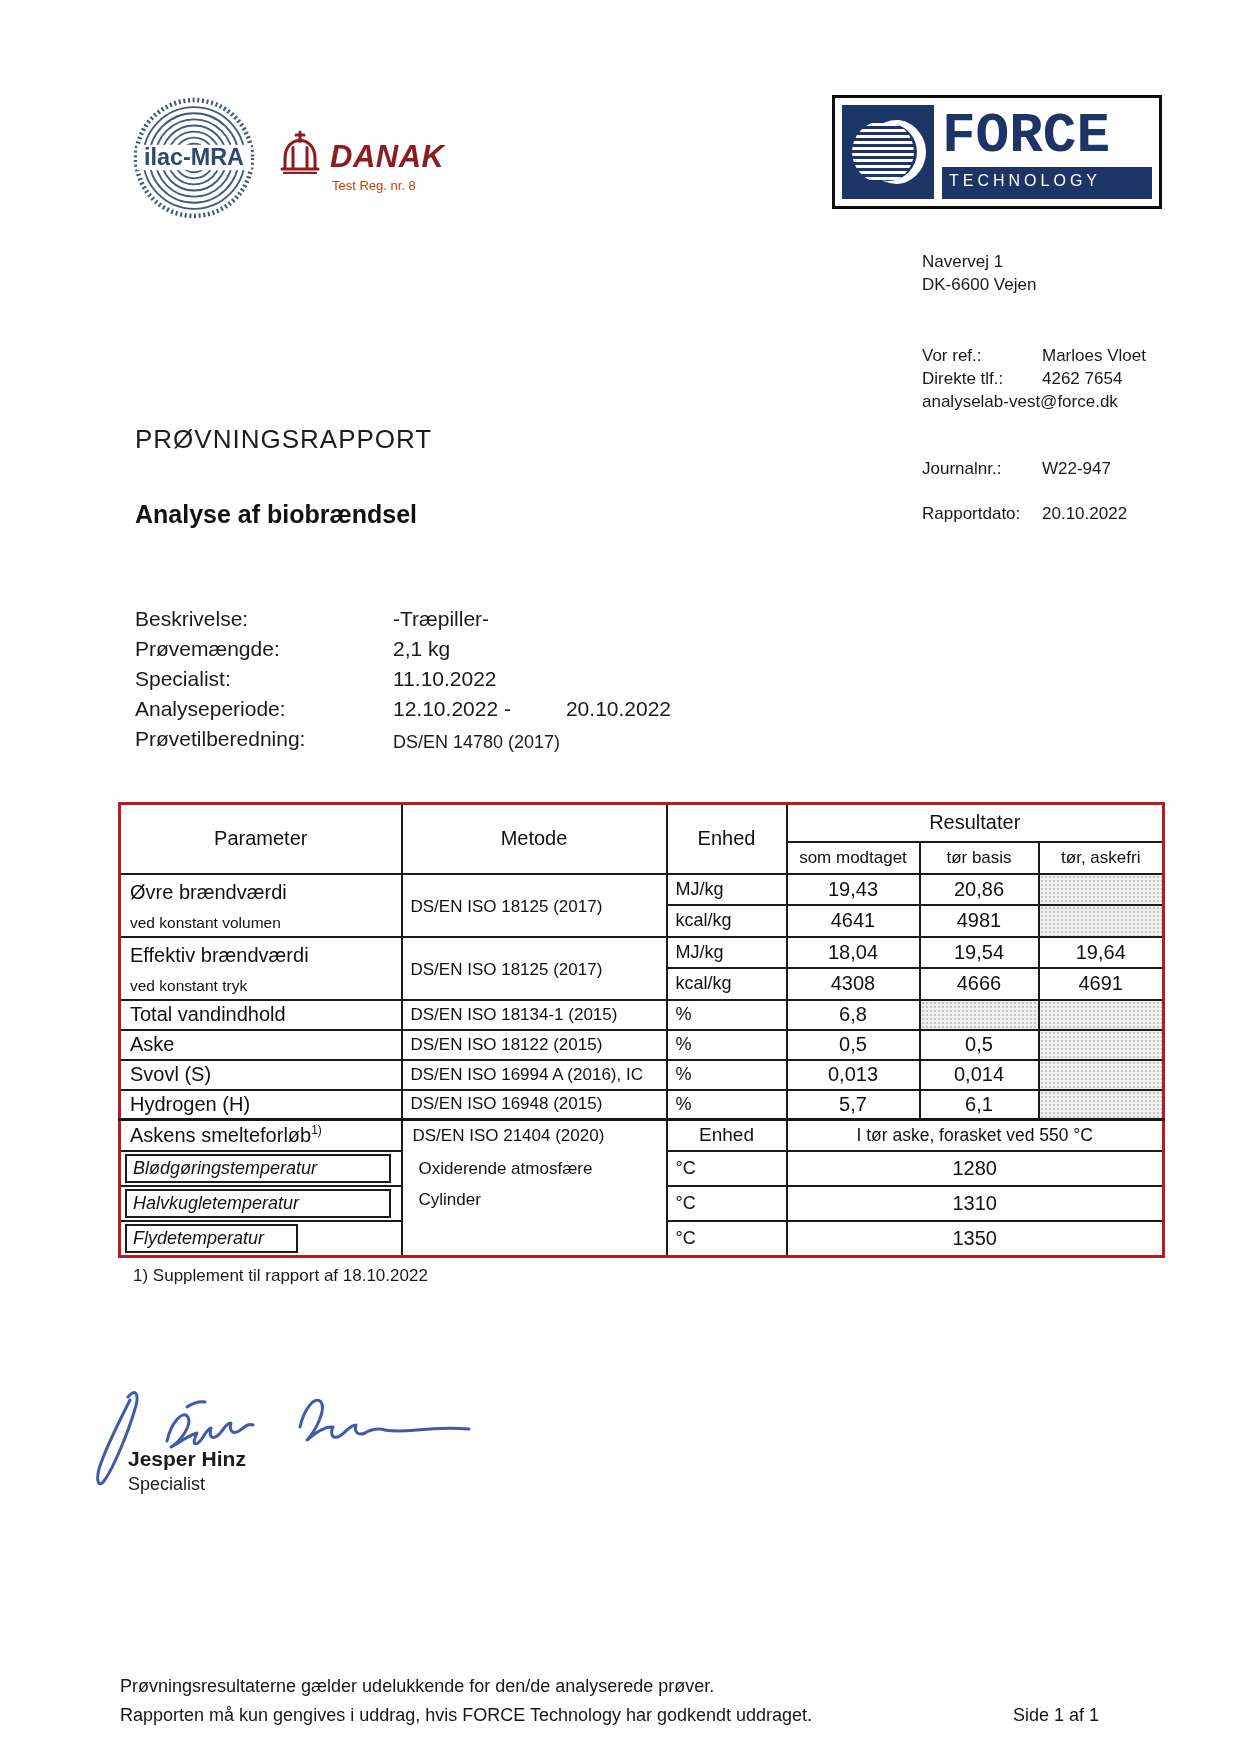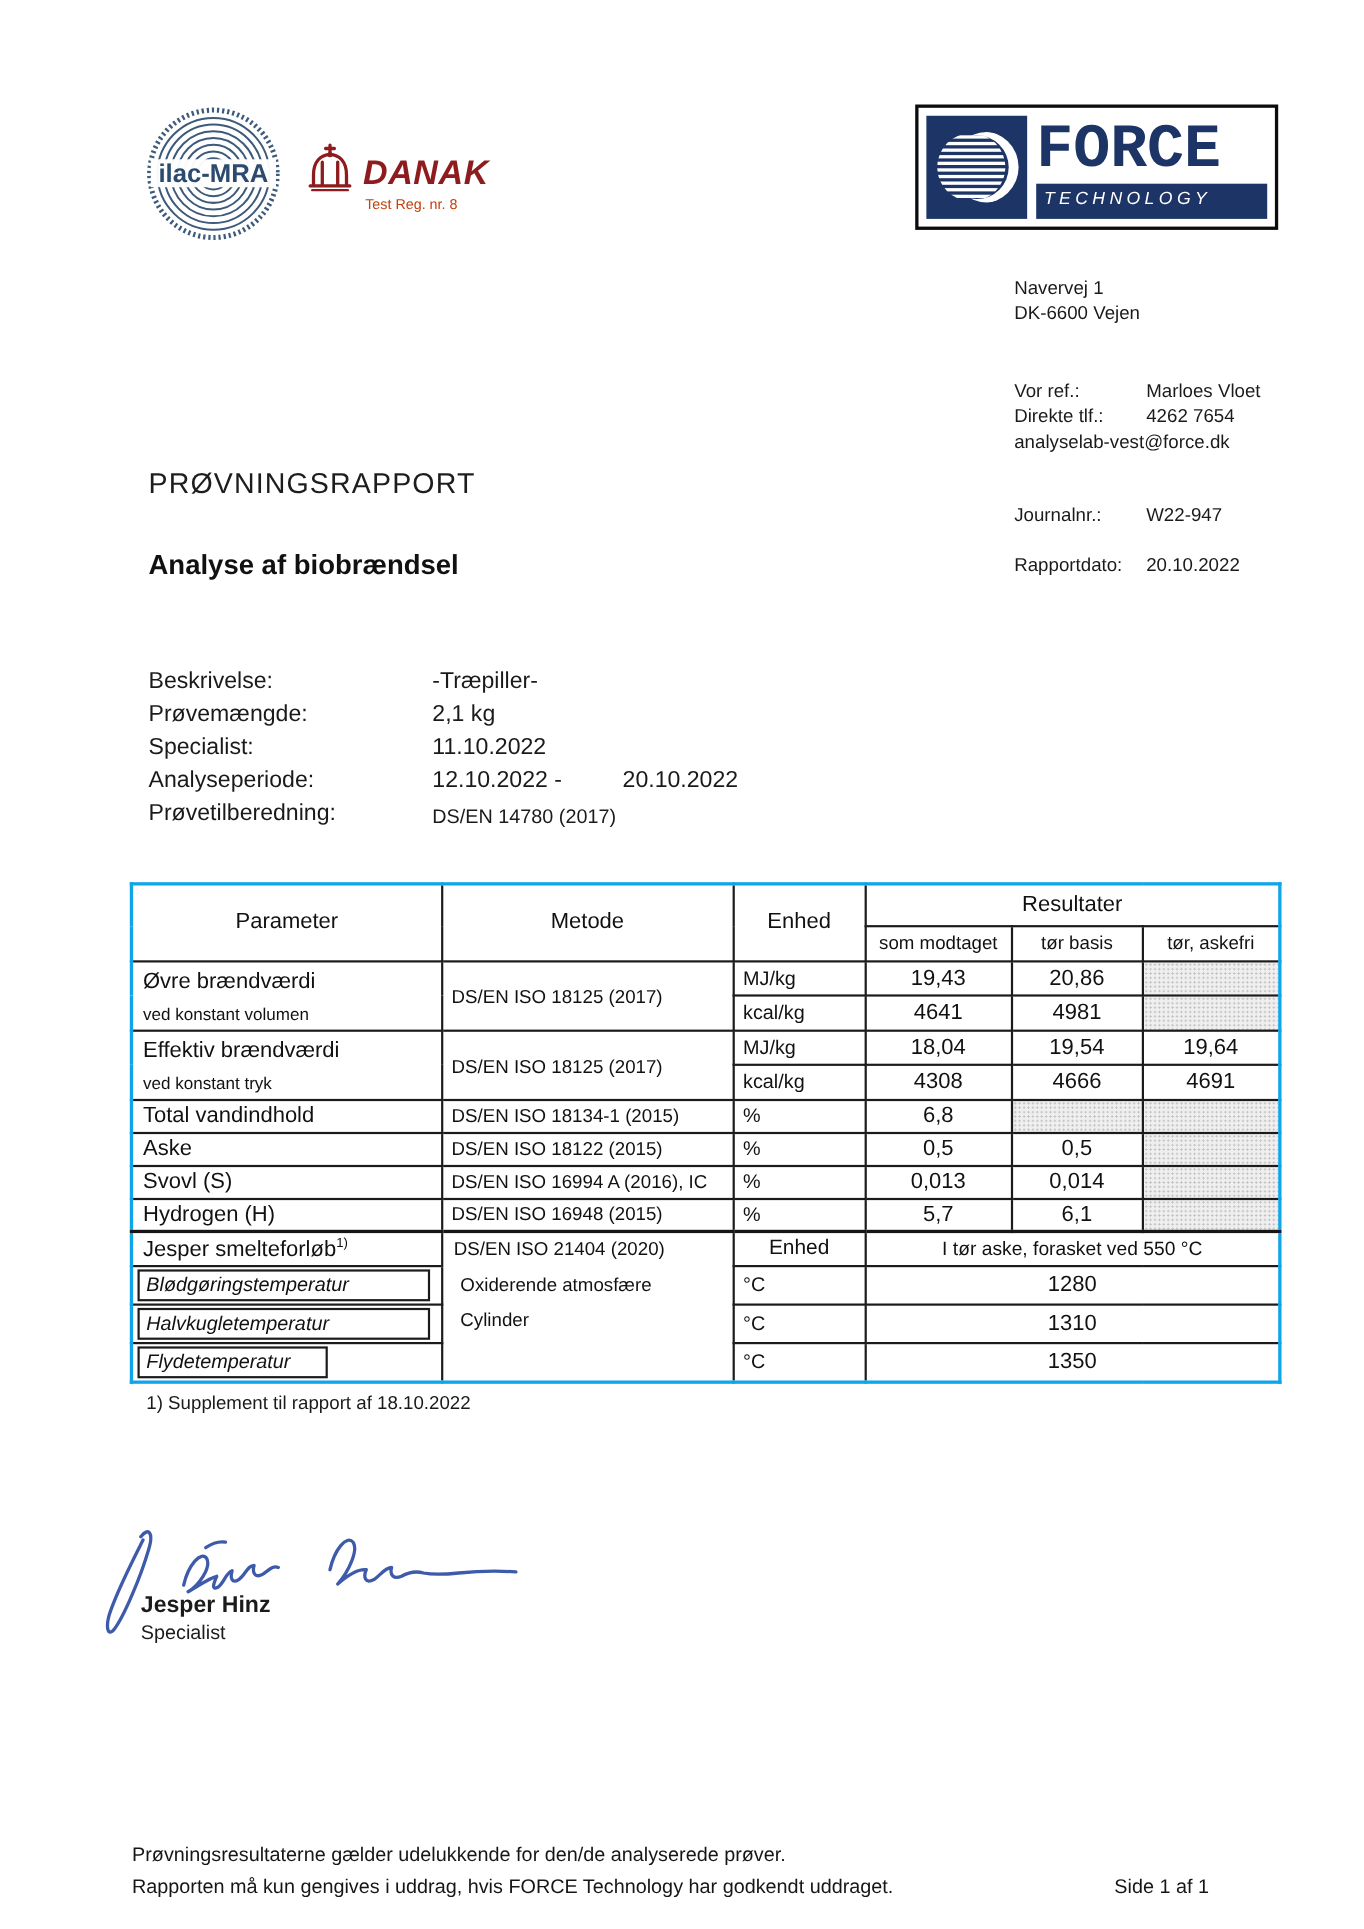--- a/index.html
+++ b/index.html
@@ -14,41 +14,41 @@
   .danak-name { font-size:31px; font-weight:700; color:#8e1b1e; letter-spacing:0.5px; line-height:34px;font-style:italic; }
   .danak-sub { font-size:13px; color:#c2410c; margin:4px 0 0 56px; }
 
   .force-box { position:absolute; left:832px; top:95px; width:330px; height:114px;
     border:3px solid #0c0c0c; background:#fff; padding:7px; display:flex; gap:8px; }
   .force-globe { flex:0 0 92px; height:94px; }
   .force-right { display:flex; flex-direction:column; flex:1; }
   .force-name { font-size:56px; font-weight:700; color:#1c3566; line-height:62px; letter-spacing:0px;
     transform:scaleY(1.0); white-space:nowrap;font-family:Liberation Mono, monospace; }
   .force-bar { background:#1c3566; color:#fff; font-size:16px; letter-spacing:4px;
-    line-height:28px; height:43px; padding-left:7px; white-space:nowrap;font-style:italic; }
+    line-height:28px; height:43px; padding-left:7px; white-space:nowrap; }
 
   
   .lh { position:absolute; left:922px; font-size:17px; line-height:23px; color:#1a1a1a; }
   .lh-row { display:flex; }
   .lh-label { flex:0 0 120px; }
 
   
   .report-type { position:absolute; left:135px; top:424px; font-size:26px; letter-spacing:1px; color:#1d1d1d; }
   .report-title { position:absolute; left:135px; top:500px; font-size:25px; font-weight:700; color:#111; }
 
   
   .sample { position:absolute; left:135px; top:604px; font-size:21px; line-height:30px; color:#1a1a1a; }
   .sample .row { display:flex; }
   .sample .lab { flex:0 0 258px; }
   .sample .small { font-size:18px; }
   .sample .gap2 { margin-left:55px; }
 
   
   .tbl-wrap { position:absolute; left:118px; top:802px; }
-  table.doc { border-collapse:collapse; table-layout:fixed; width:1044px; border:3px solid #0ea5e9; }
+  table.doc { border-collapse:collapse; table-layout:fixed; width:1044px; border:3px solid #b91c1c; }
   table.doc td, table.doc th { border:2px solid #1b1b1b; vertical-align:middle; overflow:hidden;
     font-weight:400; color:#111; }
   col.c1{width:282px;} col.c2{width:265px;} col.c3{width:120px;} col.c4{width:133px;} col.c5{width:119px;} col.c6{width:125px;}
   .hrow1 th { font-size:20px; height:38px; }
   .hrow2 td { font-size:17px; height:32px; text-align:center; border-top:none; border-bottom:3px solid #161616; }
   th.res { border-bottom:none; }
   td.param { text-align:left; padding:2px 6px 2px 9px; font-size:20px; }
   td.pgroup { vertical-align:top; }
   .p-main { font-size:20px; line-height:27px; padding-top:2px; }
   .p-sub { font-size:15.5px; line-height:22px; padding-top:6px; }
@@ -294,21 +294,21 @@
         <td class="param">Hydrogen (H)</td>
         <td class="metode">DS/EN ISO 16948 (2015)</td>
         <td class="enhed">%</td>
         <td class="val">5,7</td>
         <td class="val">6,1</td>
         <td class="val shaded"></td>
       </tr>
 
       <tr class="ash-top" style="height:31px;">
         <td class="param" style="border-bottom:none;">
-          <span>Jesper smelteforløb</span><sup style="font-size:12px;">1)</sup>
+          <span>Askens smelteforløb</span><sup style="font-size:12px;">1)</sup>
         </td>
         <td rowspan="4" class="metode ash-metode nbv" style="vertical-align:top;">
           <div class="ash-line" style="top:5px;">DS/EN ISO 21404 (2020)</div>
           <div class="ash-line" style="top:38px; left:16px;">Oxiderende atmosfære</div>
           <div class="ash-line" style="top:69px; left:16px;">Cylinder</div>
         </td>
         <td class="enhed-label">Enhed</td>
         <td colspan="3" class="note">I tør aske, forasket ved 550 °C</td>
       </tr>
       <tr style="height:30px;">

